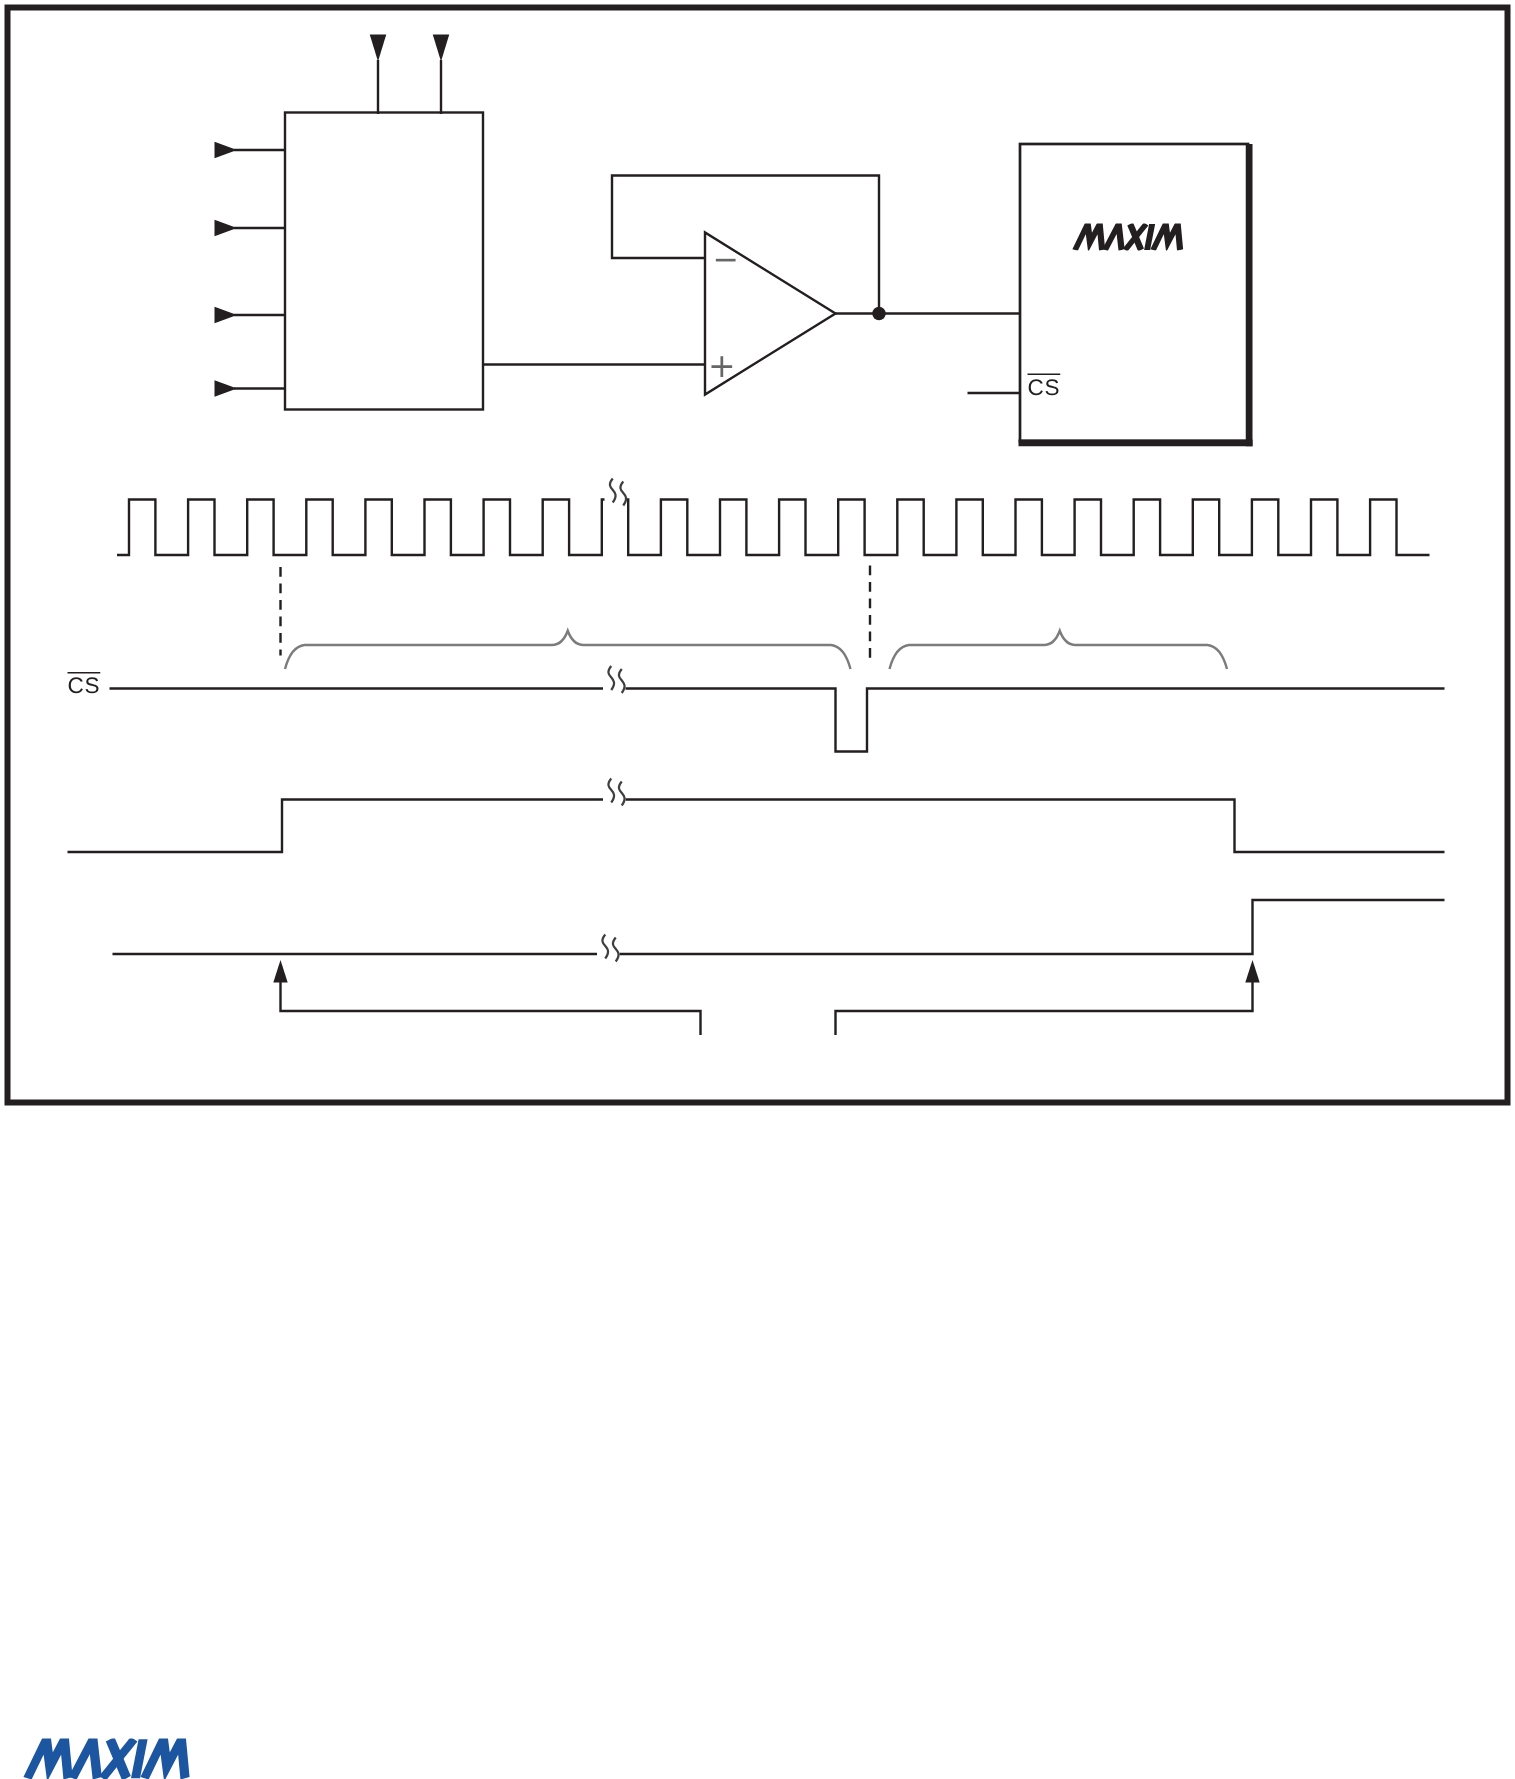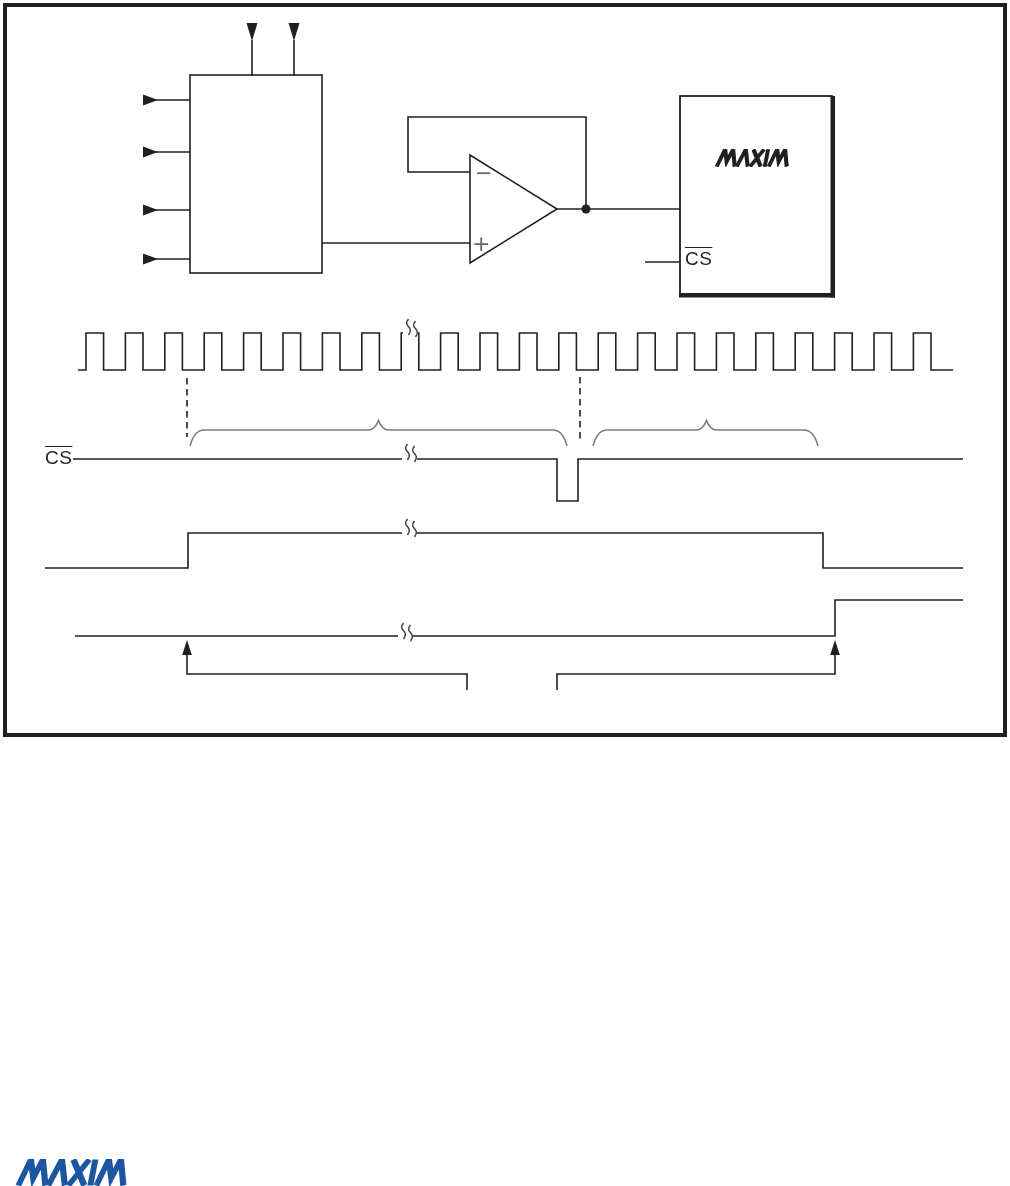--- a/index.html
+++ b/index.html
@@ -7,21 +7,21 @@
        font-family:"Liberation Sans", sans-serif;}
   .frame{position:absolute;left:3px;top:3px;width:1004px;height:734px;
          border:4px solid #231f20;box-sizing:border-box;}
   svg{position:absolute;left:0;top:0;}
   .ink{stroke:#231f20;fill:none;stroke-width:1.6;}
   .fillink{fill:#231f20;stroke:none;}
   .brace{stroke:#7c7c7c;fill:none;stroke-width:1.6;}
   .dash{stroke:#231f20;fill:none;stroke-width:1.6;stroke-dasharray:6.5 4.5;}
   .brk{stroke:#3f3f3f;fill:none;stroke-width:1.5;}
   .sign{fill:#666666;font-family:"DejaVu Sans", sans-serif;}
-  .pinlabel{position:absolute;color:#231f20;font-size:19px;line-height:15px;
+  .pinlabel{position:absolute;color:#231f20;font-size:15px;line-height:15px;
             text-decoration:overline;letter-spacing:0.5px;}
 </style>
 </head>
 <body>
 
 <div class="frame"></div>
 
 <svg width="1010" height="740" viewBox="0 0 1010 740">
   <defs>
     <symbol id="maxim-logo" viewBox="0 0 118 27">

